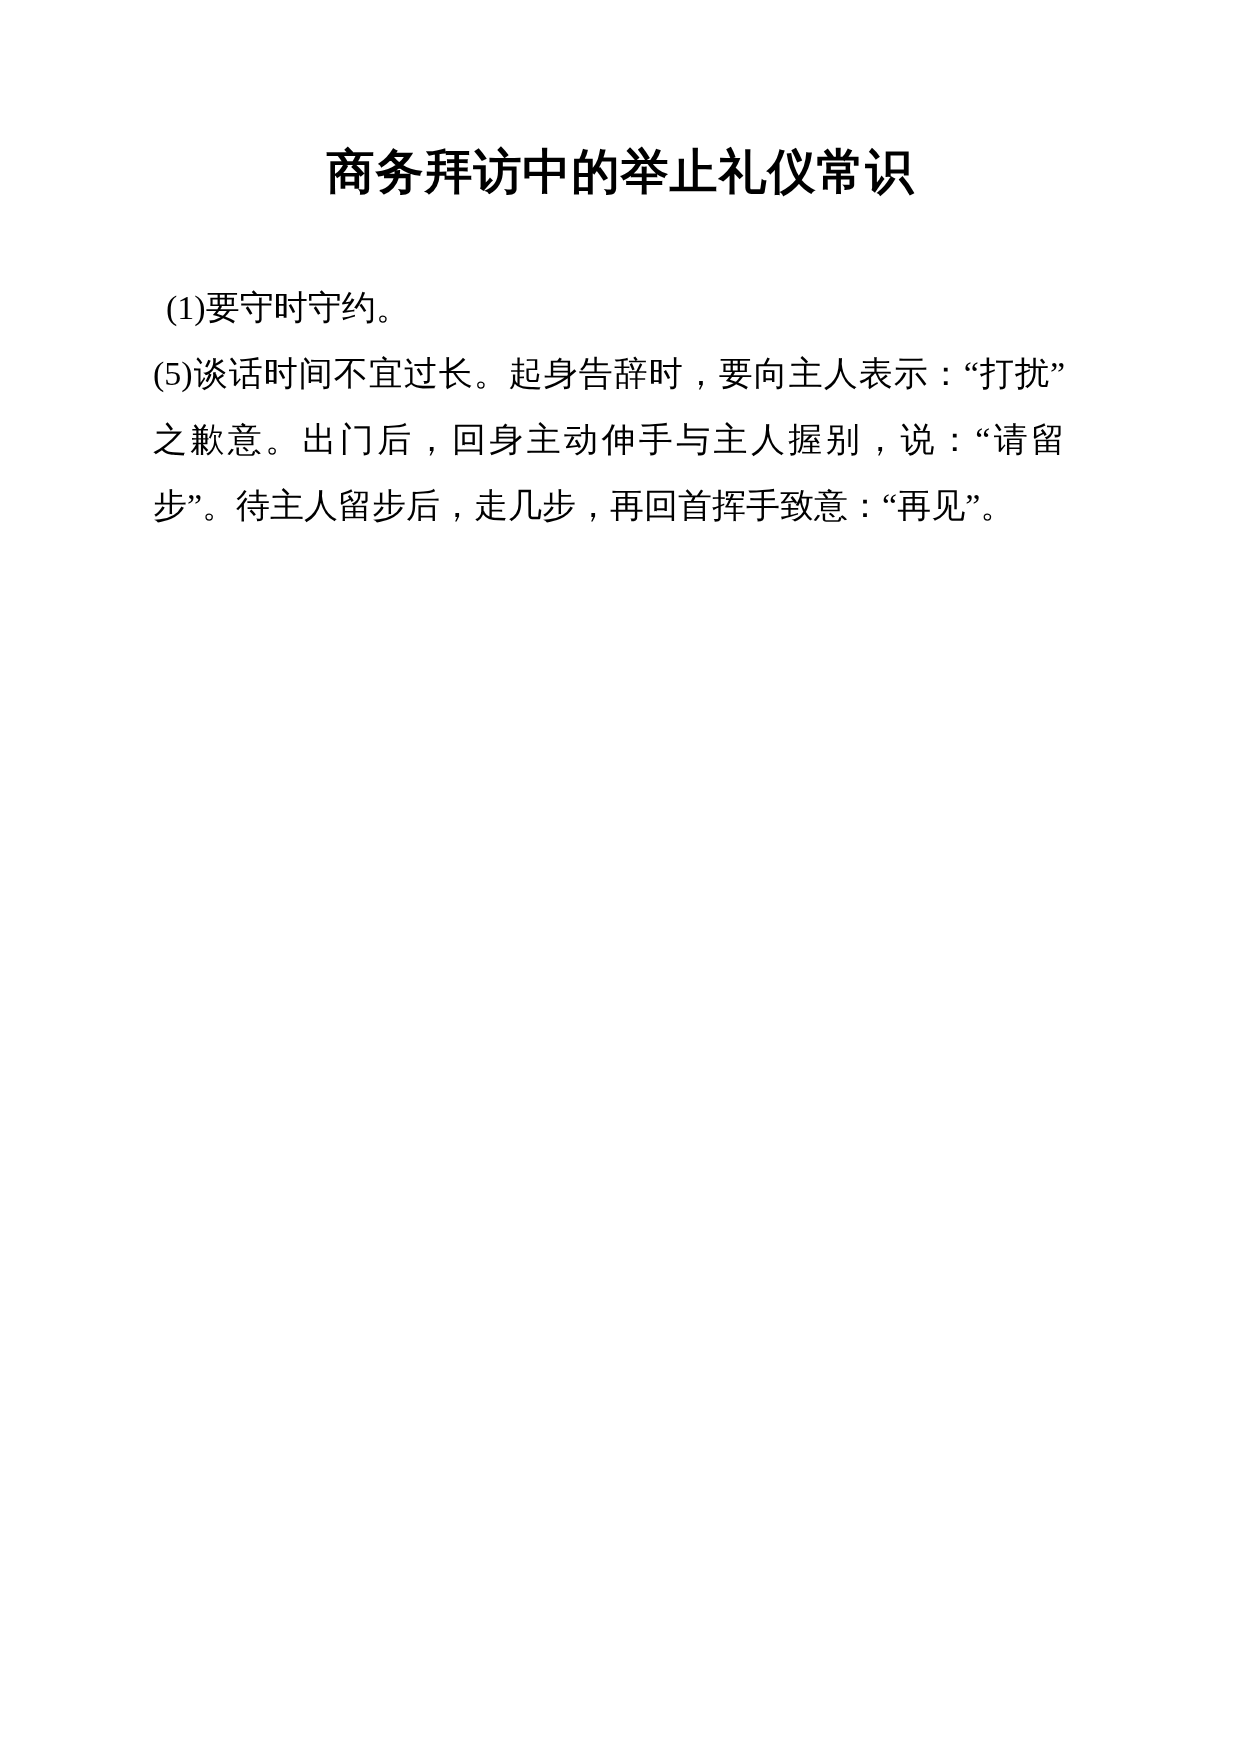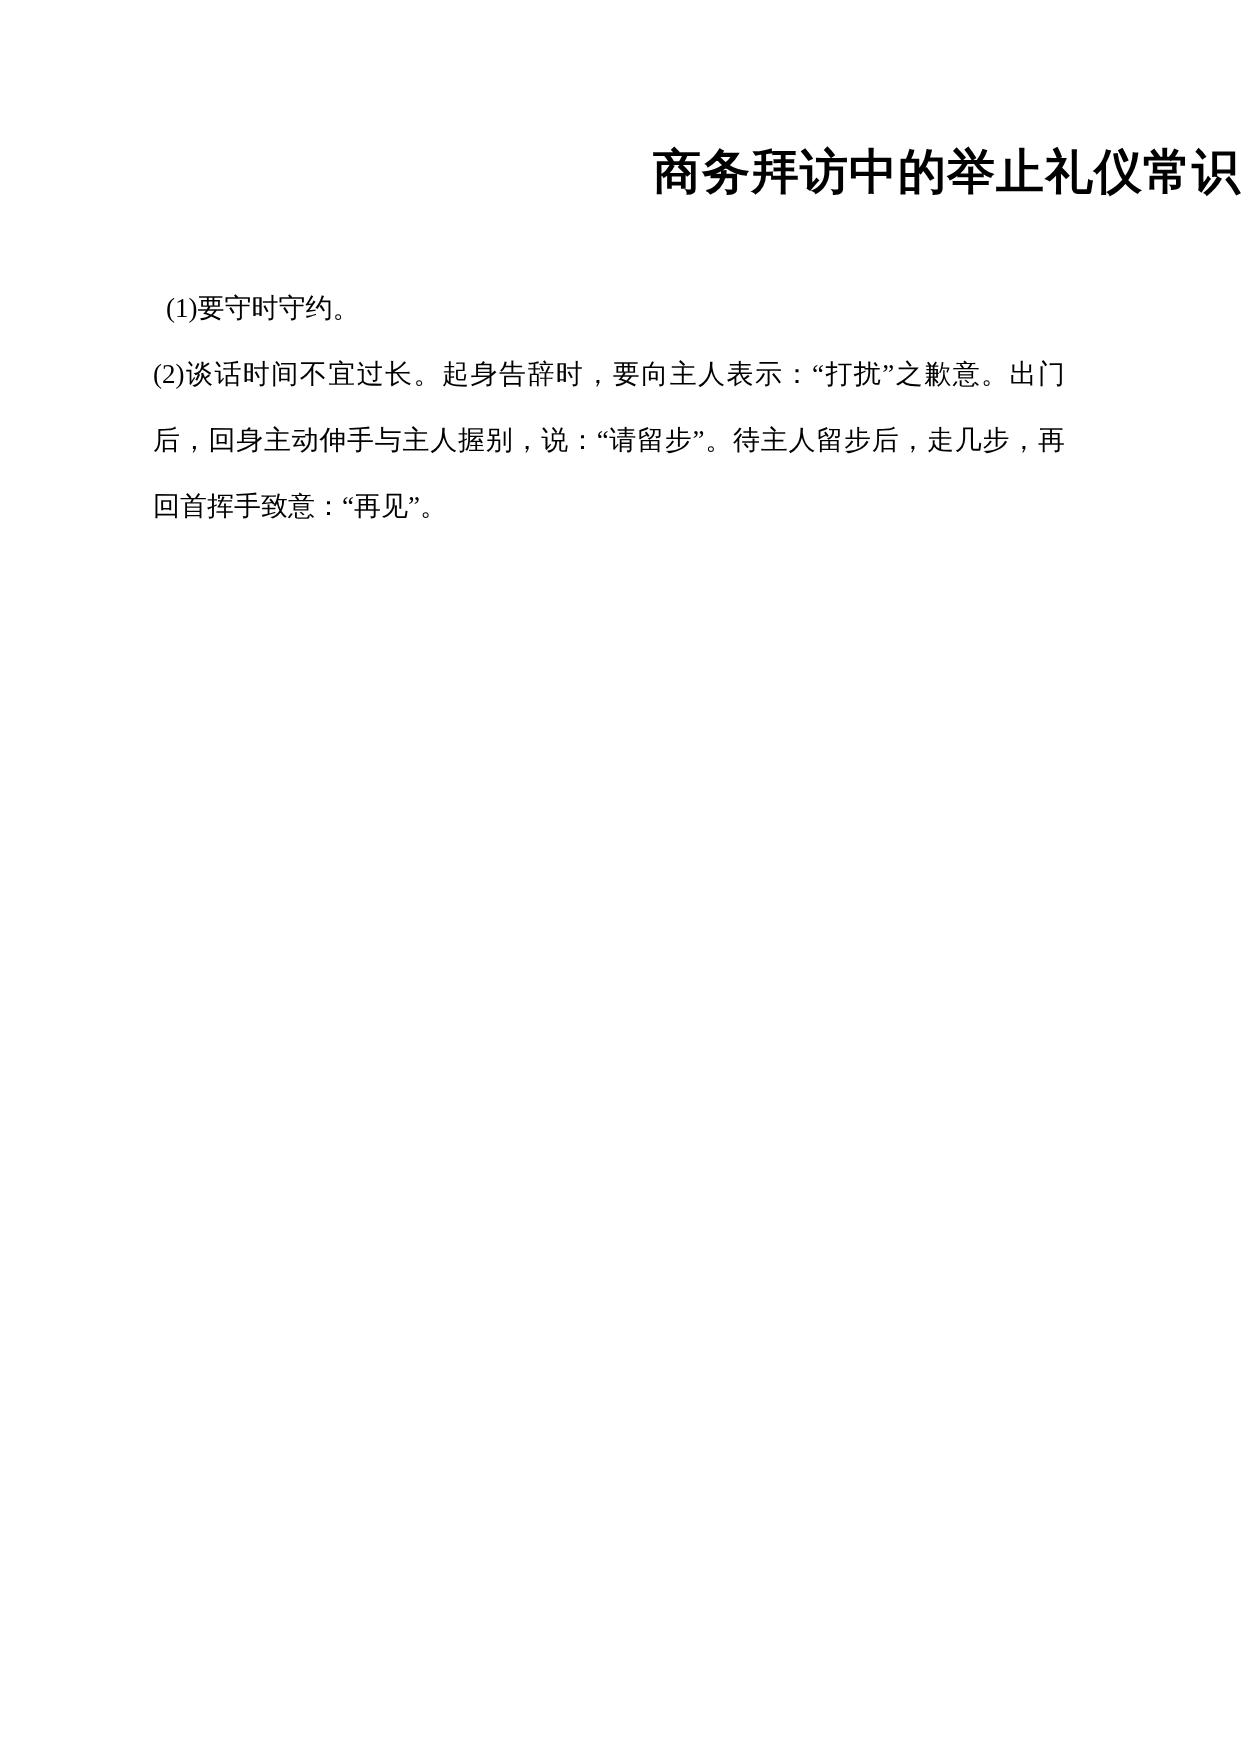--- a/index.html
+++ b/index.html
@@ -16,46 +16,46 @@
     font-family: "Liberation Serif", "DejaVu Serif", serif;
   }
   .doc-page {
     width: 1241px;
     height: 1754px;
     background: #ffffff;
   }
   .doc-title {
     margin: 0;
     padding-top: 143px;
-    text-align: right;
+    text-align: center;
     font-size: 48px;
     line-height: 58px;
     font-weight: bold;
     font-family: "Liberation Serif", "DejaVu Serif", serif;
     letter-spacing: 1px;
   }
   .doc-body {
     margin-top: 74px;
     margin-left: 153px;
     width: 912px;
-    font-size: 27px;
+    font-size: 34px;
     line-height: 66px;
     text-align: justify;
     text-justify: inter-character;
   }
   .doc-body p {
     margin: 0;
     padding: 0;
   }
   .para-indent-half {
     text-indent: 13px;
   }
 </style>
 </head>
 <body>
 
 <div class="doc-page">
   <h1 class="doc-title">商务拜访中的举止礼仪常识</h1>
   <div class="doc-body">
     <p class="para-indent-half">(1)要守时守约。</p>
-    <p>(2)谈话时间不宜过长。起身告辞时，要向主人表示：“打扰”之歉意。出门后，回身主动伸手与主人握别，说：“请留步”。待主人留步后，走几步，再回首挥手致意：“再见”。</p>
+    <p>(5)谈话时间不宜过长。起身告辞时，要向主人表示：“打扰”之歉意。出门后，回身主动伸手与主人握别，说：“请留步”。待主人留步后，走几步，再回首挥手致意：“再见”。</p>
   </div>
 </div>
 
 </body></html>

